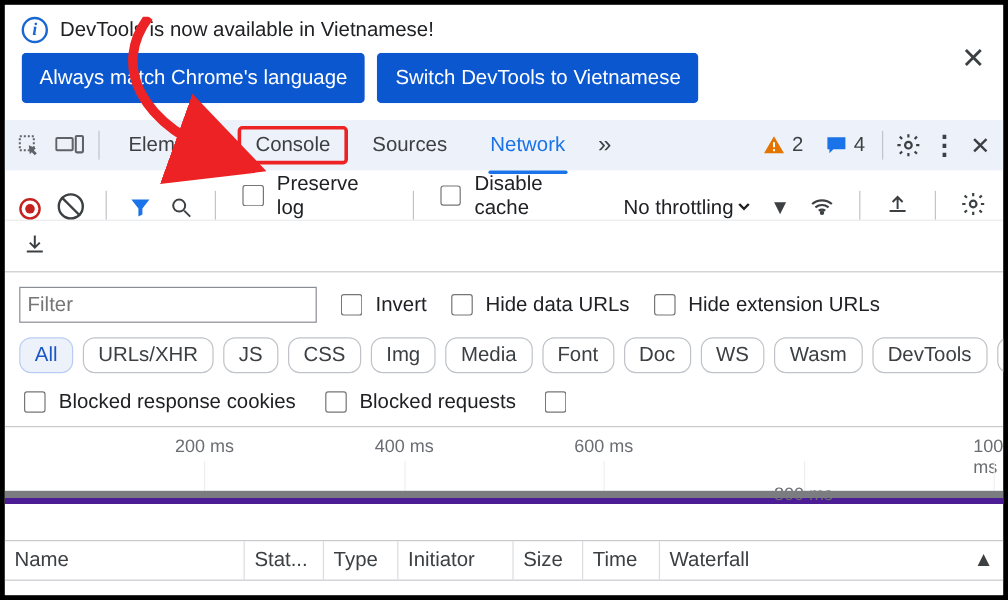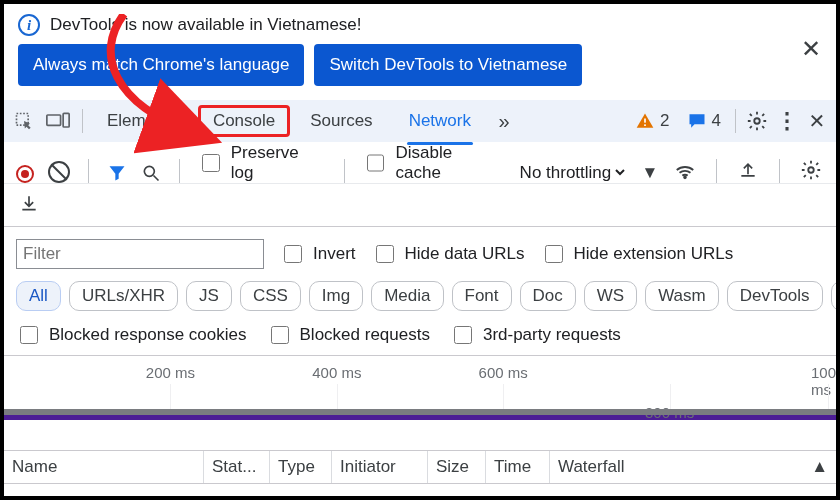--- a/index.html
+++ b/index.html
@@ -224,21 +224,20 @@
   <label class="chk">
         <input type="checkbox" style="">
         <span>Blocked response cookies</span>
       </label>
   <label class="chk">
         <input type="checkbox" style="">
         <span>Blocked requests</span>
       </label>
   <label class="chk">
         <input type="checkbox" style="">
-        <span>3rd-party requests</span>
       </label>
 </div>
 
 <div class="timeline" id="timeline">
       <span class="tick" style="left: 20%;">200 ms</span>
       <span class="tline" style="left: 20%;"></span>
       <span class="tick" style="left: 40%;">400 ms</span>
       <span class="tline" style="left: 40%;"></span>
       <span class="tick" style="left: 60%;">600 ms</span>
       <span class="tline" style="left: 60%;"></span>

